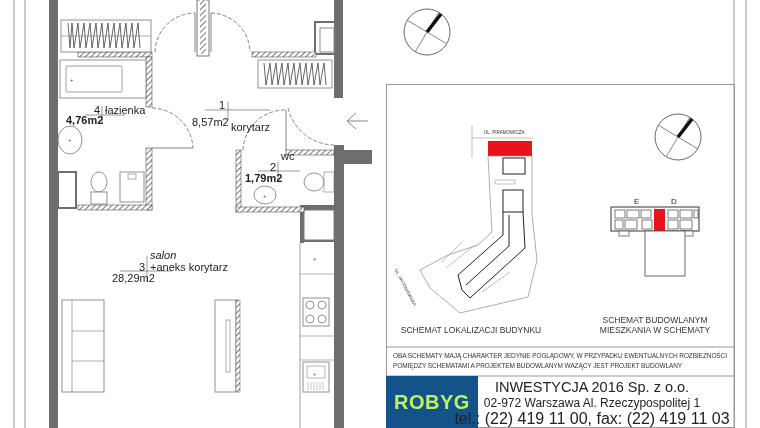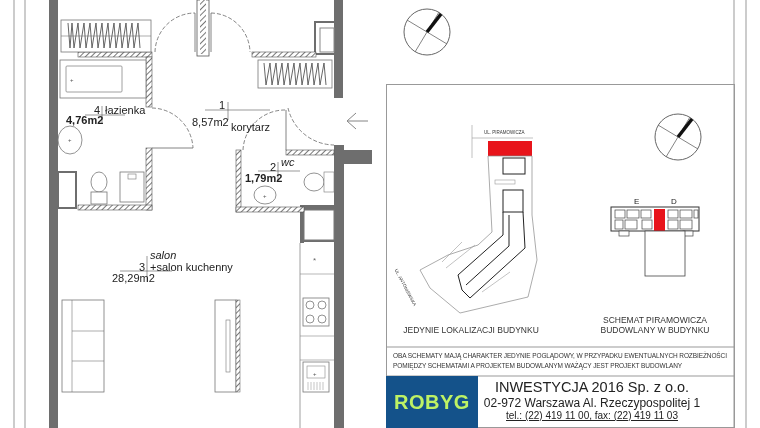--- a/index.html
+++ b/index.html
@@ -191,36 +191,36 @@
 
 <div class="lbl" style="left:94px;top:104px;">4</div>
 <div class="lbl" style="left:105px;top:104px;">łazienka</div>
 <div class="lbl" style="left:66px;top:114px;font-weight:bold;">4,76m2</div>
 
 <div class="lbl" style="left:219px;top:99px;">1</div>
 <div class="lbl" style="left:231px;top:99px;margin-top:22px;">korytarz</div>
 <div class="lbl" style="left:192px;top:110px;margin-top:6px;">8,57m2</div>
 
 <div class="lbl" style="left:270px;top:161px;">2</div>
-<div class="lbl" style="left:281px;top:156px;font-style:italic;">wc</div>
+<div class="lbl" style="left:281px;top:150px;">wc</div>
 <div class="lbl" style="left:245px;top:172px;font-weight:bold;">1,79m2</div>
 
 <div class="lbl" style="left:150px;top:249px;font-style:italic;">salon</div>
 <div class="lbl" style="left:139px;top:261px;">3</div>
-<div class="lbl" style="left:150px;top:261px;">+salon kuchenny</div>
+<div class="lbl" style="left:150px;top:261px;">+aneks korytarz</div>
 <div class="lbl" style="left:112px;top:272px;">28,29m2</div>
 
 <div class="tiny" style="left:484px;top:130px;">UL. PIRAMOWICZA</div>
 <div class="tiny" style="left:398px;top:268px;transform:rotate(62deg);transform-origin:left top;">UL. ANTONIEWSKA</div>
 <div class="lbl" style="left:634px;top:196px;font-size:8px;">E</div>
 <div class="lbl" style="left:671px;top:196px;font-size:8px;">D</div>
 
-<div class="caption" style="left:396px;top:325px;width:150px;">JEDYNIE LOKALIZACJI BUDYNKU</div>
-<div class="caption" style="left:595px;top:315px;width:120px;">SCHEMAT PIRAMOWICZA</div>
-<div class="caption" style="left:595px;top:325px;width:120px;">BUDOWLANY W BUDYNKU</div>
+<div class="caption" style="left:396px;top:325px;width:150px;">SCHEMAT LOKALIZACJI BUDYNKU</div>
+<div class="caption" style="left:595px;top:315px;width:120px;">SCHEMAT BUDOWLANYM</div>
+<div class="caption" style="left:595px;top:325px;width:120px;">MIESZKANIA W SCHEMATY</div>
 
 <div class="notice" style="top:352px;">OBA SCHEMATY MAJĄ CHARAKTER JEDYNIE POGLĄDOWY, W PRZYPADKU EWENTUALNYCH ROZBIEŻNOŚCI</div>
 <div class="notice" style="top:362px;">POMIĘDZY SCHEMATAMI A PROJEKTEM BUDOWLANYM WAŻĄCY JEST PROJEKT BUDOWLANY</div>
 
 <div class="logo">ROBYG</div>
 <div class="company" style="top:379px;font-size:14.5px;">INWESTYCJA 2016 Sp. z o.o.</div>
 <div class="company" style="top:396px;font-size:12px;">02-972 Warszawa  Al. Rzeczypospolitej 1</div>
-<div class="company" style="top:410px;font-size:10px;text-decoration:underline;">tel.: (22) 419 11 00, fax: (22) 419 11 03</div>
+<div class="company" style="top:410px;font-size:16px;">tel.: (22) 419 11 00, fax: (22) 419 11 03</div>
 
 </body></html>

